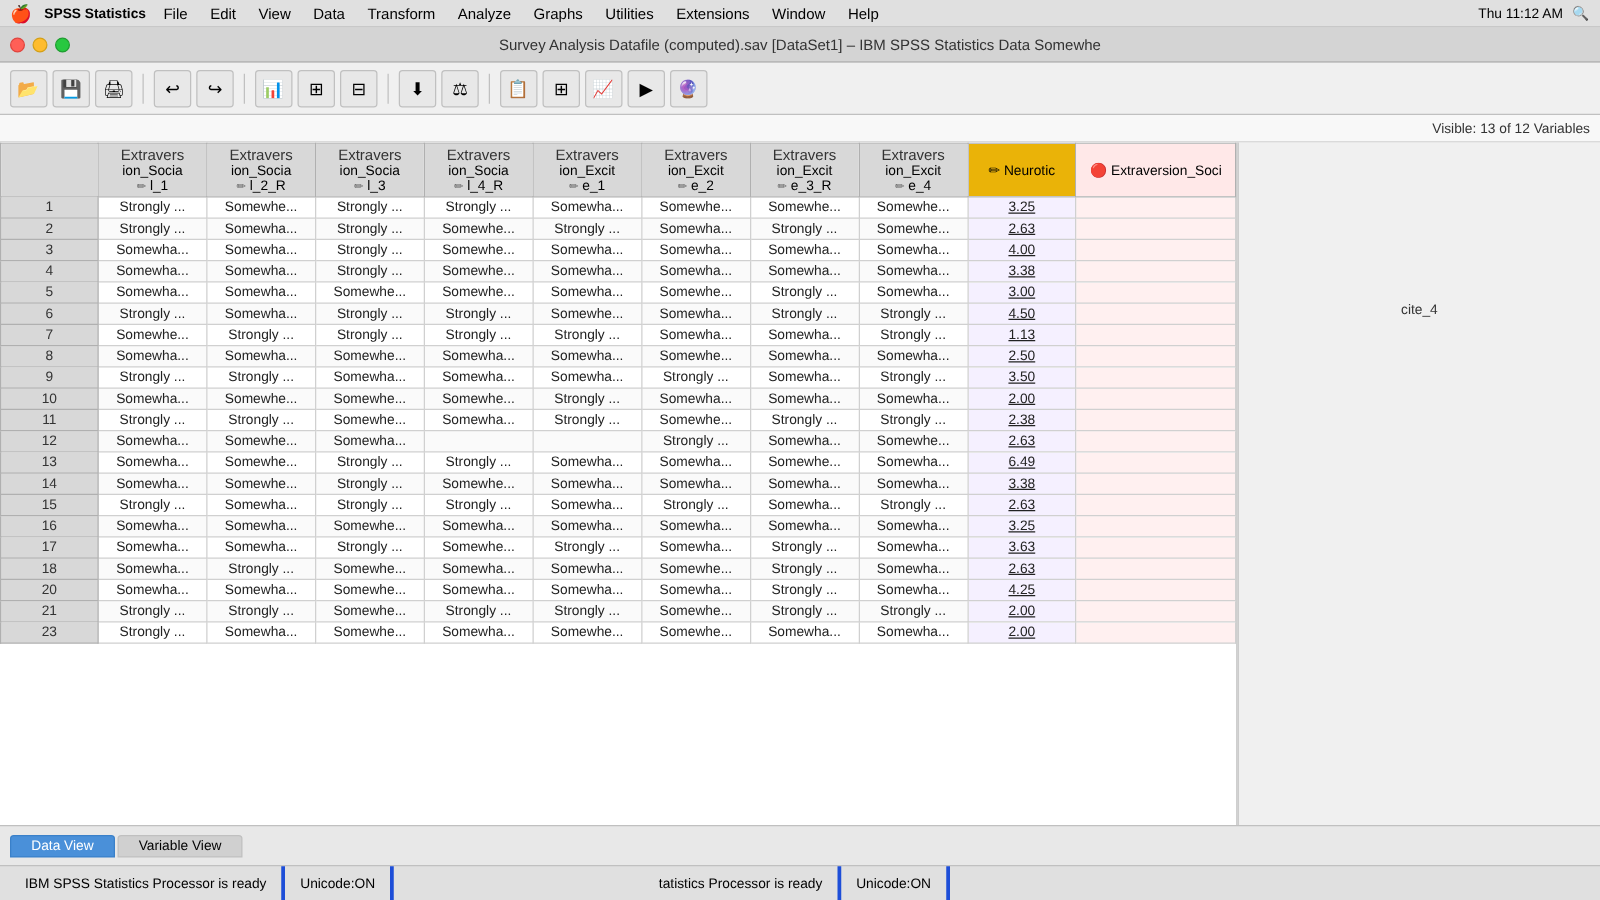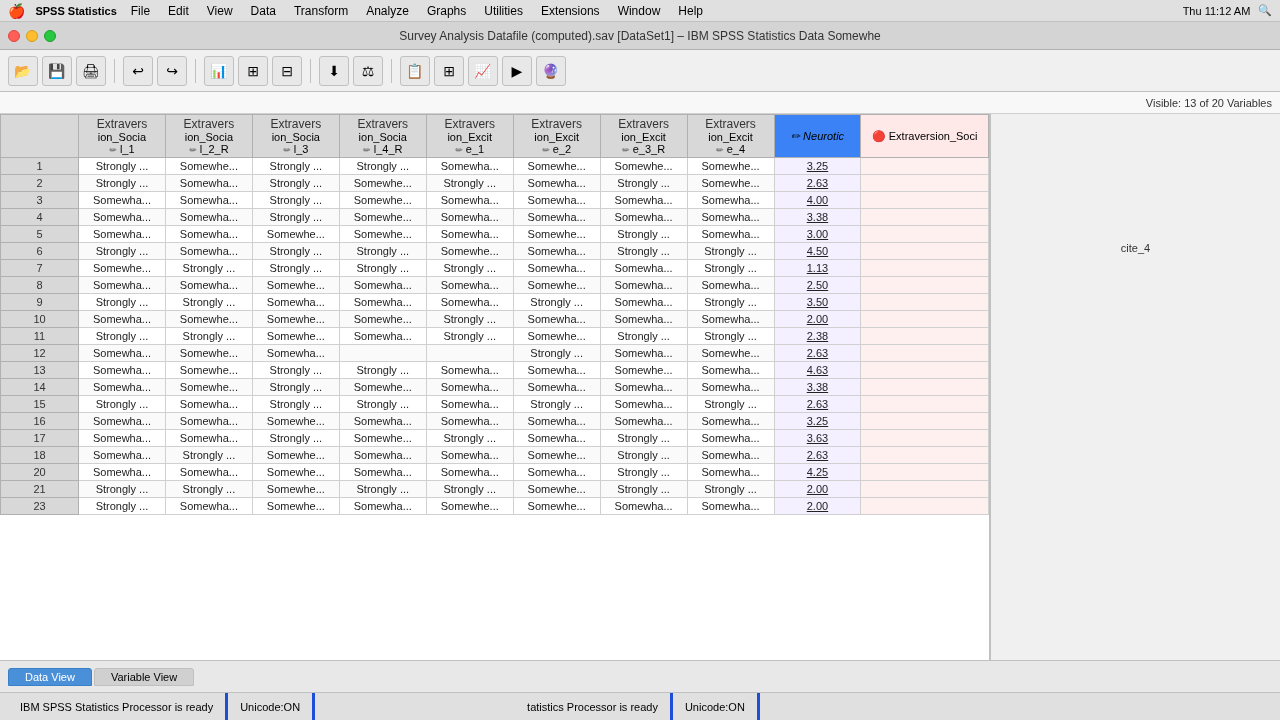--- a/index.html
+++ b/index.html
@@ -251,21 +251,21 @@
   <div class="toolbar-btn">⚖</div>
   <div class="toolbar-separator"></div>
   <div class="toolbar-btn">📋</div>
   <div class="toolbar-btn">⊞</div>
   <div class="toolbar-btn">📈</div>
   <div class="toolbar-btn">▶</div>
   <div class="toolbar-btn">🔮</div>
 </div>
 
 <div class="visible-bar">
-  <span>Visible: 13 of 20 Variables</span>
+  <span>Visible: 13 of 12 Variables</span>
 </div>
 
 <div class="main-content">
   <div class="data-table-container">
     <div class="table-scroll-wrapper">
       <table class="data-table">
         <thead>
           <tr>
             <th class="row-num-header"></th>
             <th>
@@ -301,21 +301,21 @@
             <th>
               <div class="col-header-top">Extravers</div>
               <div>ion_Excit</div>
               <div><span class="pencil">✏</span> e_3_R</div>
             </th>
             <th>
               <div class="col-header-top">Extravers</div>
               <div>ion_Excit</div>
               <div><span class="pencil">✏</span> e_4</div>
             </th>
-            <th style="background:#3b82f6;font-style:italic;">
+            <th style="background:#eab308;">
               ✏ Neurotic
             </th>
             <th style="background:#ffe8e8; min-width:100px;">
               🔴 Extraversion_Soci
             </th>
           </tr>
         </thead>
         <tbody id="table-body">
         <tr>
               <td class="row-num">1</td>
@@ -476,21 +476,21 @@
             <tr>
               <td class="row-num">13</td>
               <td>Somewha...</td>
               <td>Somewhe...</td>
               <td>Strongly ...</td>
               <td>Strongly ...</td>
               <td>Somewha...</td>
               <td>Somewha...</td>
               <td>Somewhe...</td>
               <td>Somewha...</td>
-              <td class="neurotic-col">4.63</td>
+              <td class="neurotic-col">6.49</td>
               <td class="extraversion-col"></td>
             </tr>
             <tr>
               <td class="row-num">14</td>
               <td>Somewha...</td>
               <td>Somewhe...</td>
               <td>Strongly ...</td>
               <td>Somewhe...</td>
               <td>Somewha...</td>
               <td>Somewha...</td>

